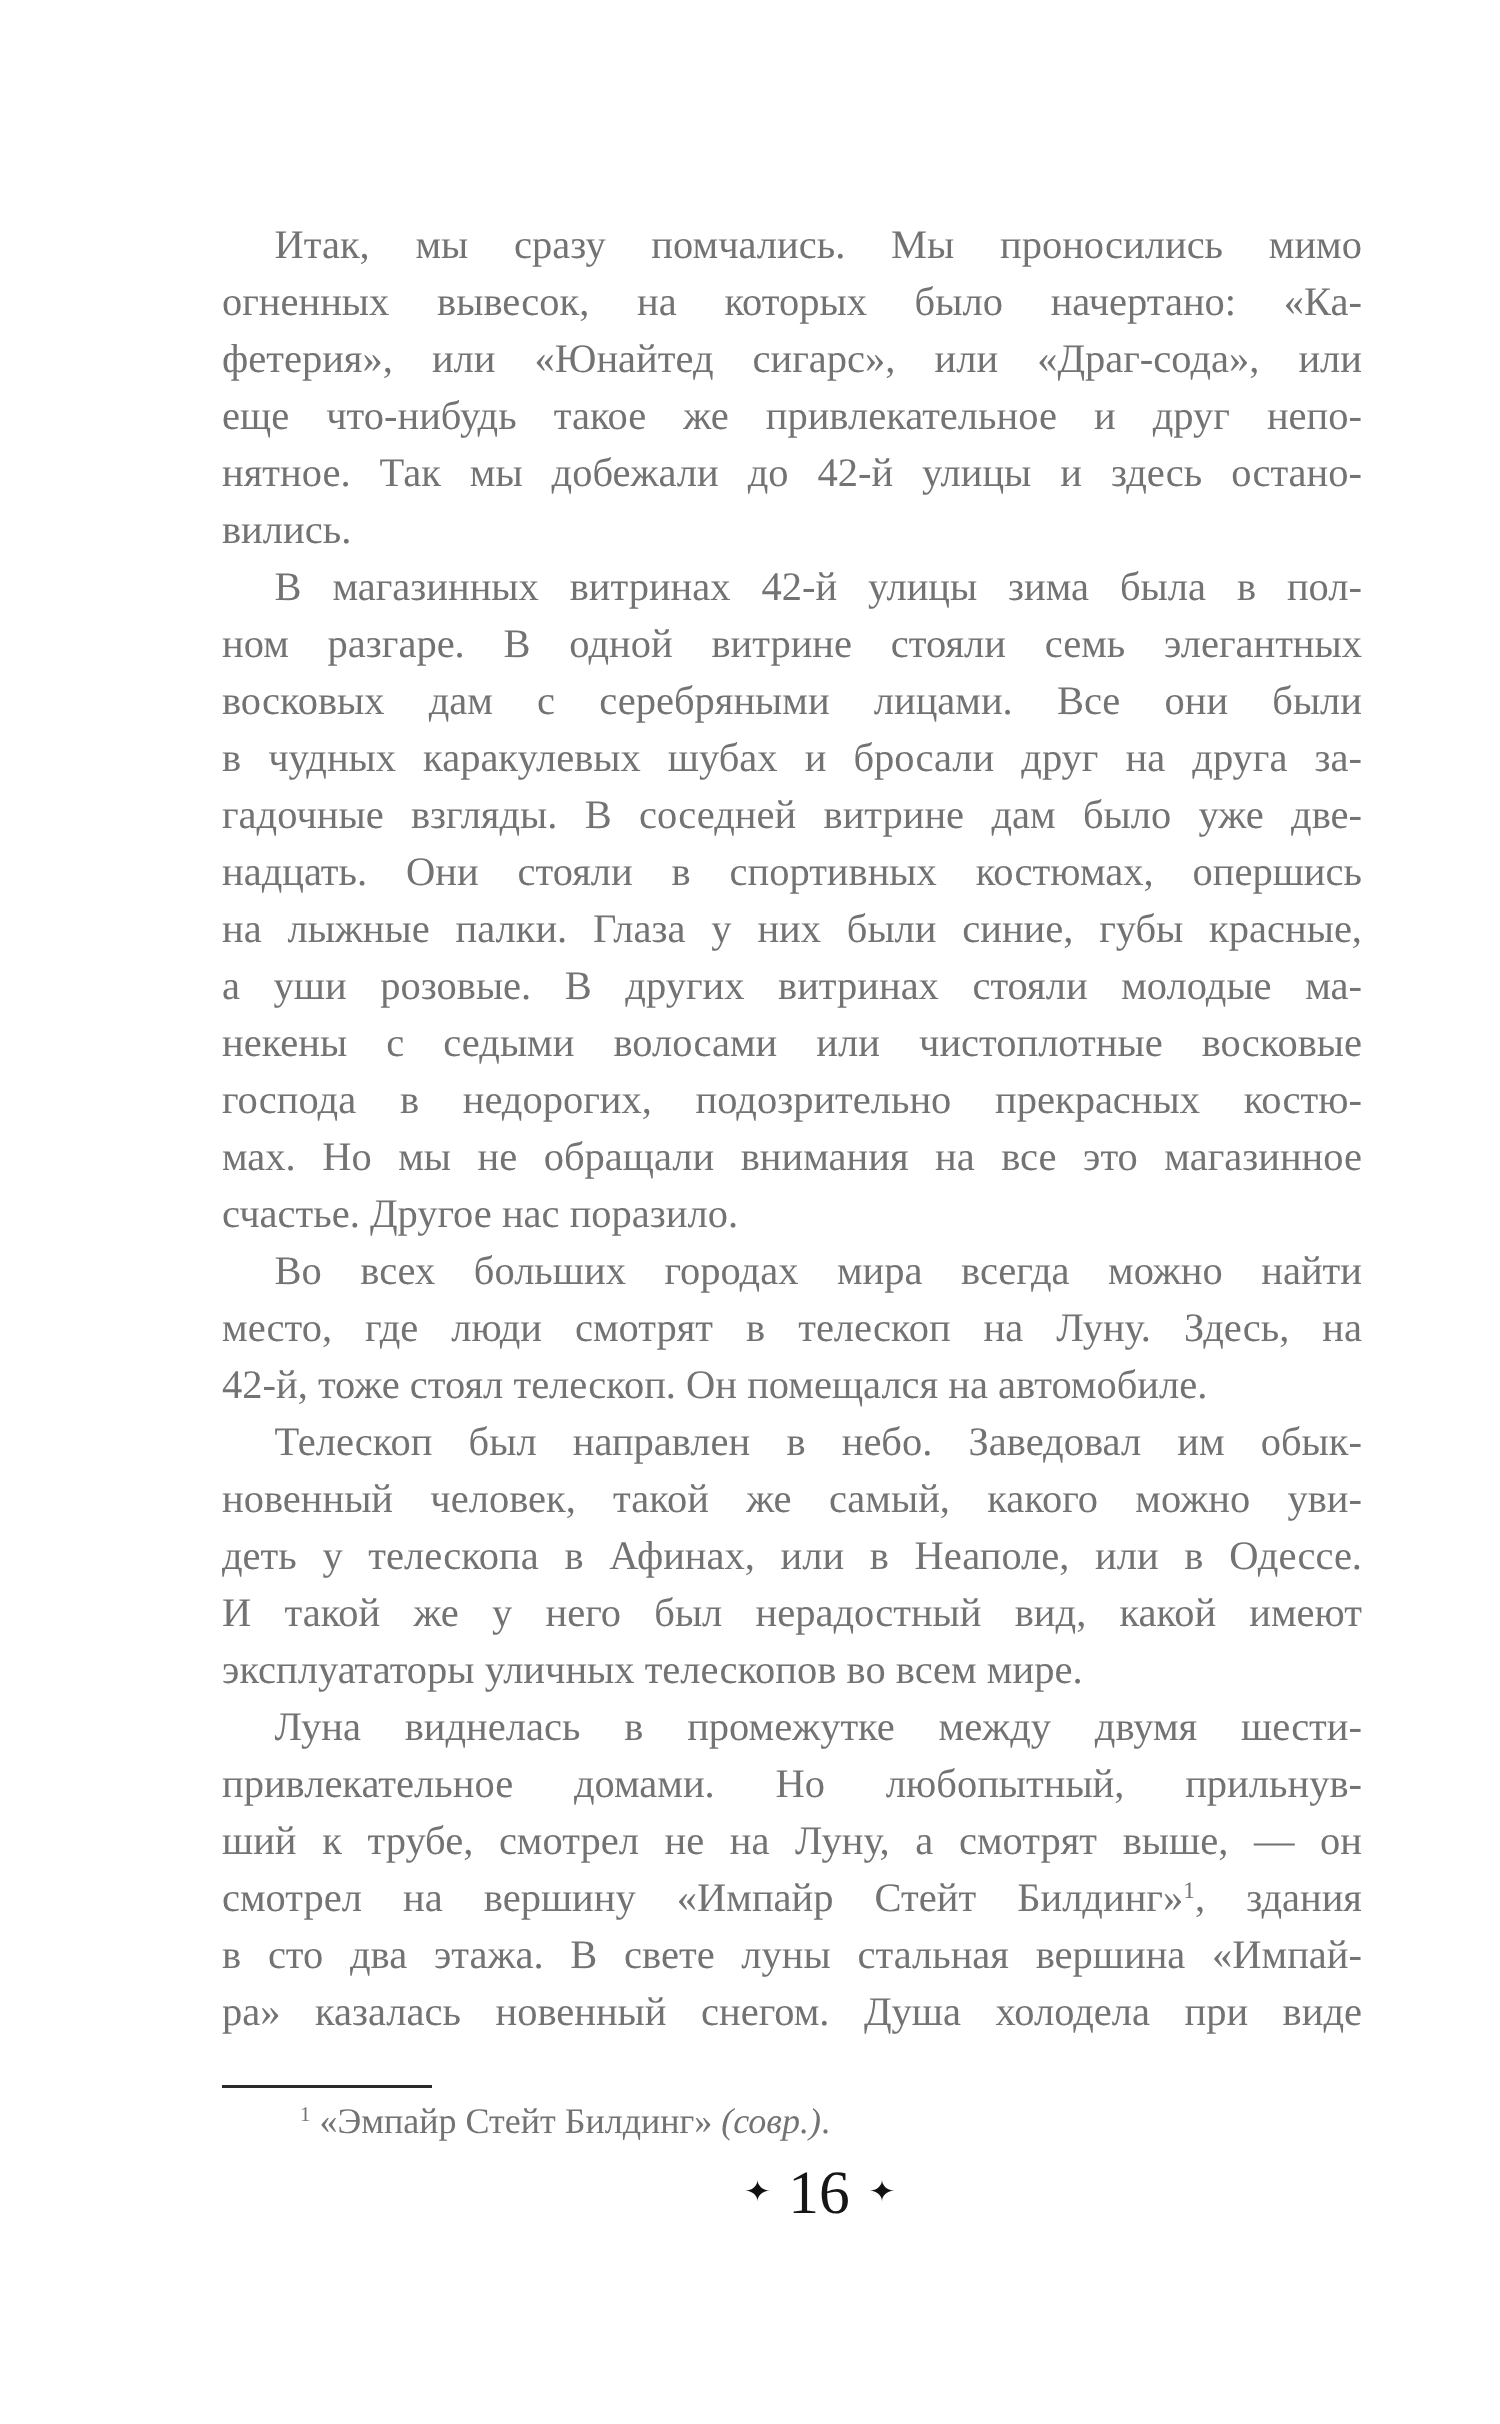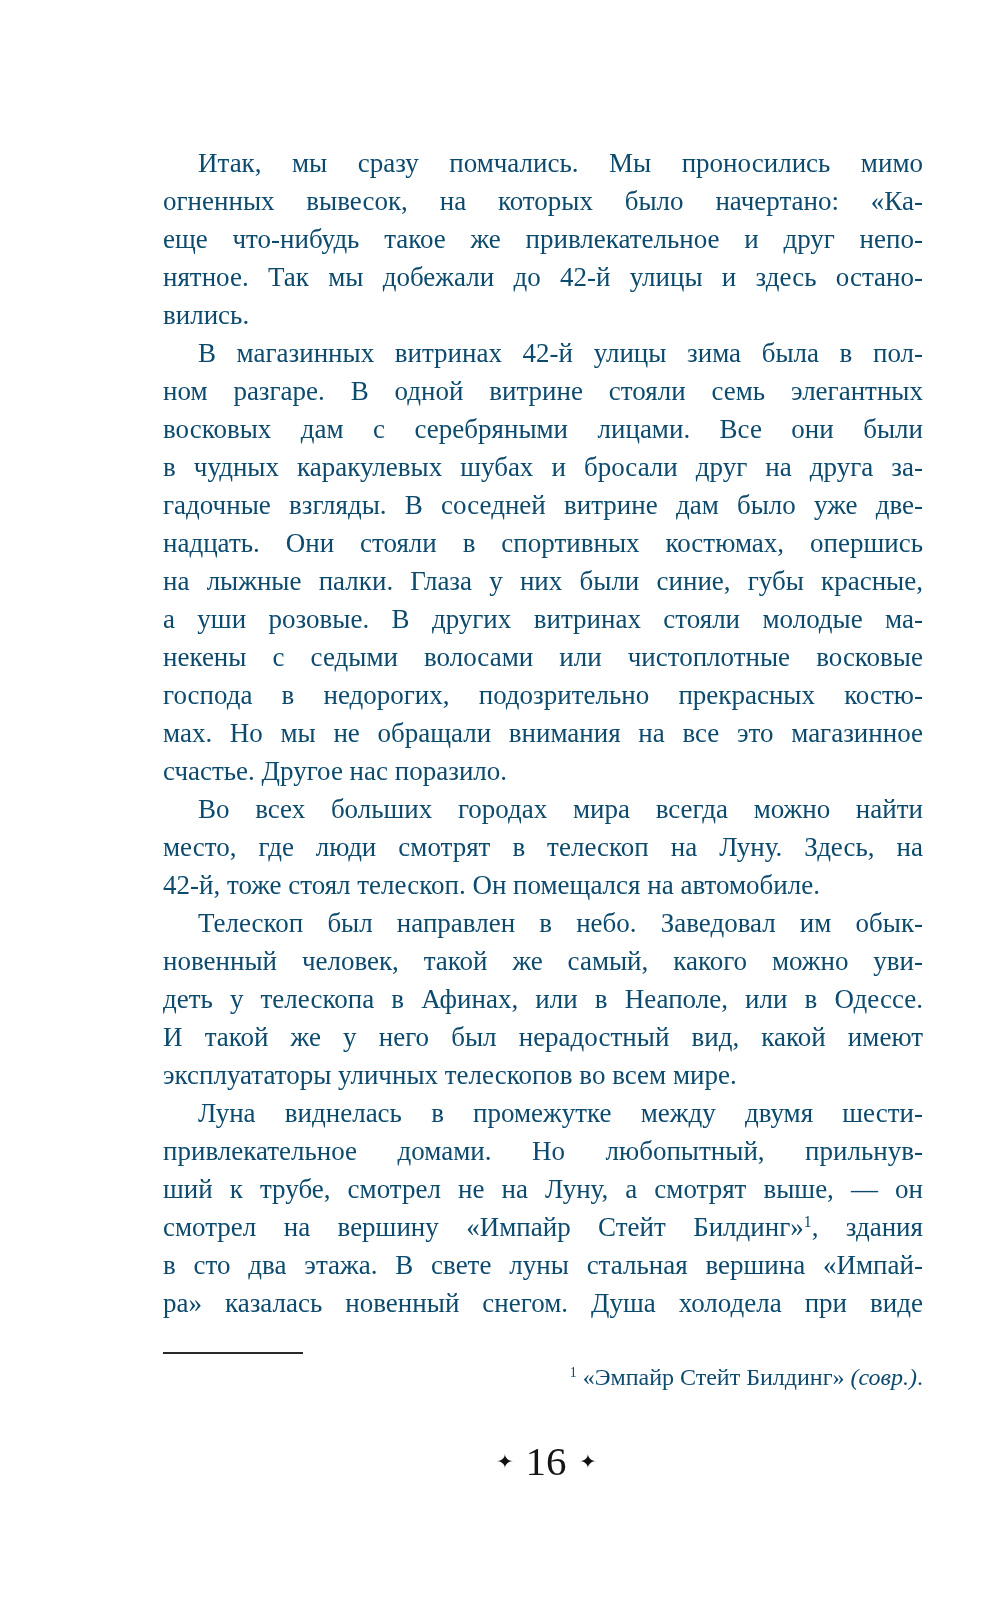--- a/index.html
+++ b/index.html
@@ -10,24 +10,24 @@
     overflow: hidden;
     font-family: "Liberation Serif", serif;
     color: #1a1a1a;
   }
   .page {
     position: absolute; inset: 0;
     background: #ffffff;
   }
   .text-block {
     position: absolute;
-    left: 163px; top: 144px; width: 760px;
+    left: 148px; top: 144px; width: 760px;
     font-size: 27px;
     line-height: 38px;
-    color: #0c4a6e;
+    color: #737373;
   }
   .line {
     text-align: justify;
     text-align-last: justify;
     -moz-text-align-last: justify;
     white-space: normal;
   }
   .line.indent { text-indent: 35px; }
   .line.para-end {
     text-align-last: left;
@@ -42,21 +42,21 @@
     margin-top: 30px;
     width: 140px;
     height: 0;
     border-top: 2px solid #2a2a2a;
   }
   .footnote {
     margin-top: 6px;
     font-size: 24px;
     line-height: 34px;
     text-indent: 52px;
-    text-align: right;
+    text-align: left;
   }
   .footnote sup.fnref { vertical-align: 8px; }
   .footnote i { font-style: italic; }
   .footer {
     position: absolute;
     left: 46px; top: 1444px; width: 1000px;
     display: flex;
     justify-content: center;
     align-items: center;
     gap: 13px;
@@ -75,20 +75,21 @@
   }
 </style>
 </head>
 <body>
 
 <div class="page">
   <div class="text-block">
     <div>
         <div class="line indent">Итак, мы сразу помчались. Мы проносились мимо</div>
         <div class="line">огненных вывесок, на которых было начертано: «Ка-</div>
+        <div class="line">фетерия», или «Юнайтед сигарс», или «Драг-сода», или</div>
         <div class="line">еще что-нибудь такое же привлекательное и друг непо-</div>
         <div class="line">нятное. Так мы добежали до 42-й улицы и здесь остано-</div>
         <div class="line para-end">вились.</div>
         <div class="line indent">В магазинных витринах 42-й улицы зима была в пол-</div>
         <div class="line">ном разгаре. В одной витрине стояли семь элегантных</div>
         <div class="line">восковых дам с серебряными лицами. Все они были</div>
         <div class="line">в чудных каракулевых шубах и бросали друг на друга за-</div>
         <div class="line">гадочные взгляды. В соседней витрине дам было уже две-</div>
         <div class="line">надцать. Они стояли в спортивных костюмах, опершись</div>
         <div class="line">на лыжные палки. Глаза у них были синие, губы красные,</div>

